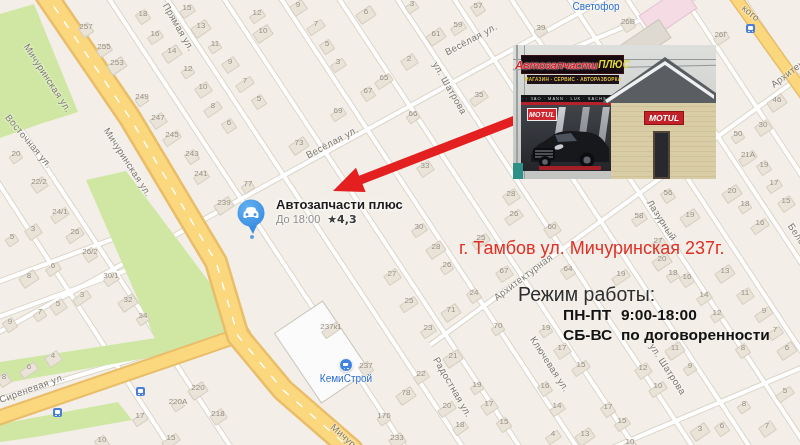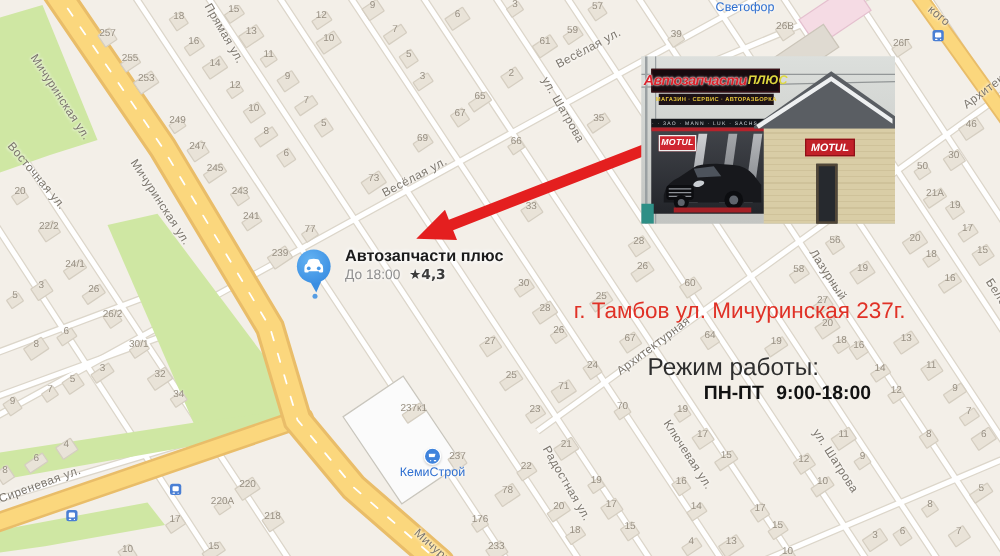--- a/index.html
+++ b/index.html
@@ -515,13 +515,16 @@
     <div class="wall-sign">MOTUL</div>
     <div class="door"></div>
     <div class="bin"></div>
   </div>
 
   <div class="addr">г. Тамбов ул. Мичуринская 237г.</div>
   <div class="sched-title">Режим работы:</div>
   <div class="sched-l1">
     <span class="lab">ПН-ПТ</span><span>9:00-18:00</span>
   </div>
+  <div class="sched-l2">
+    <span class="lab">СБ-ВС</span><span>по договоренности</span>
+  </div>
 </div>
 
 </body></html>

